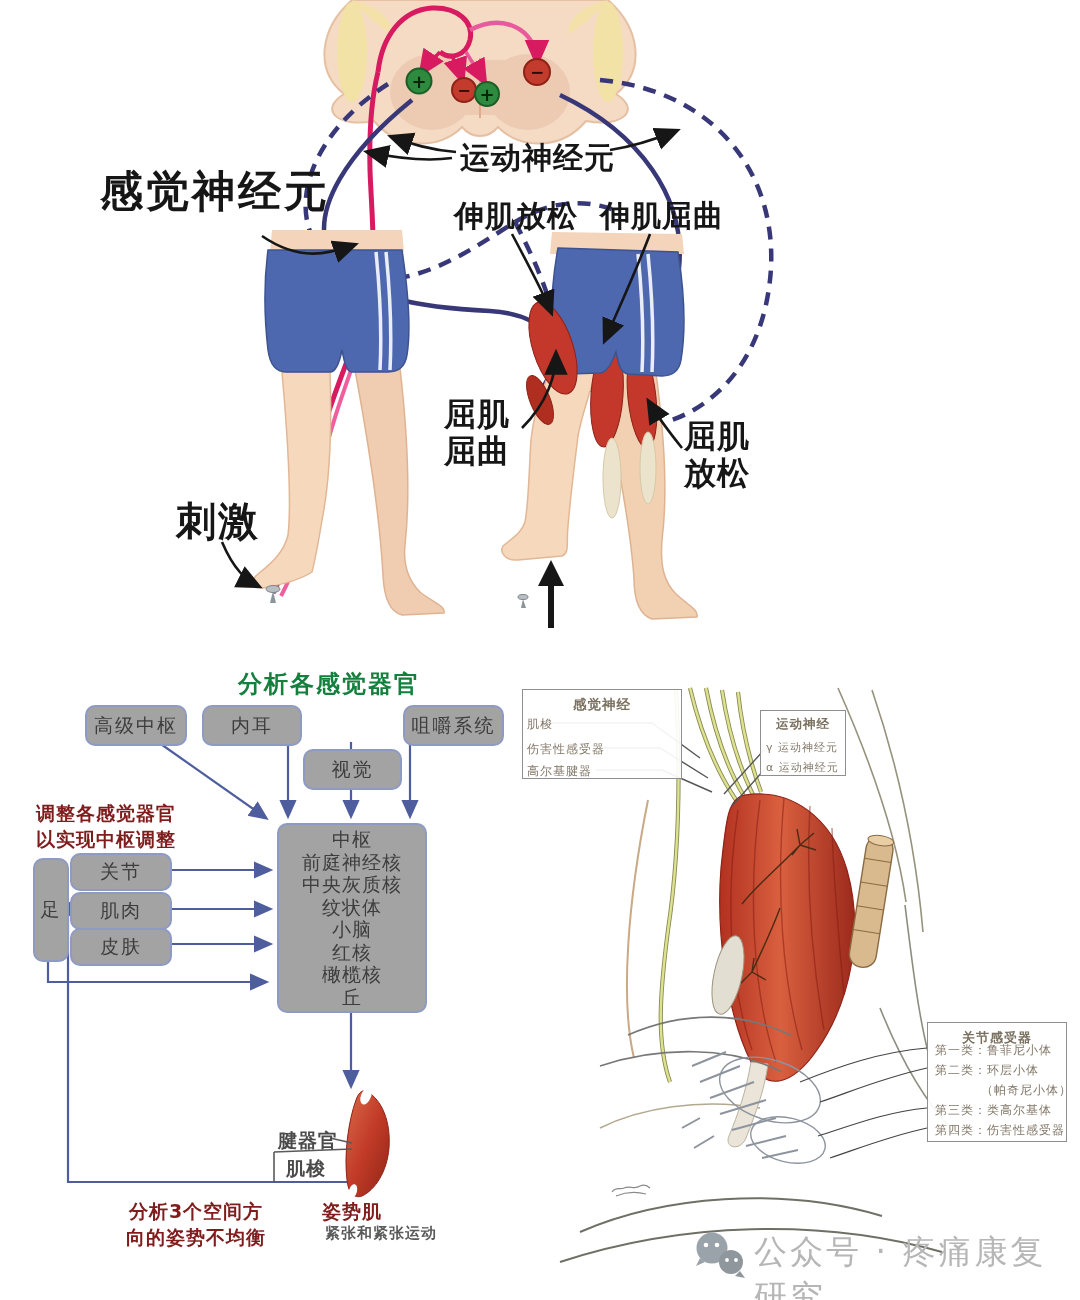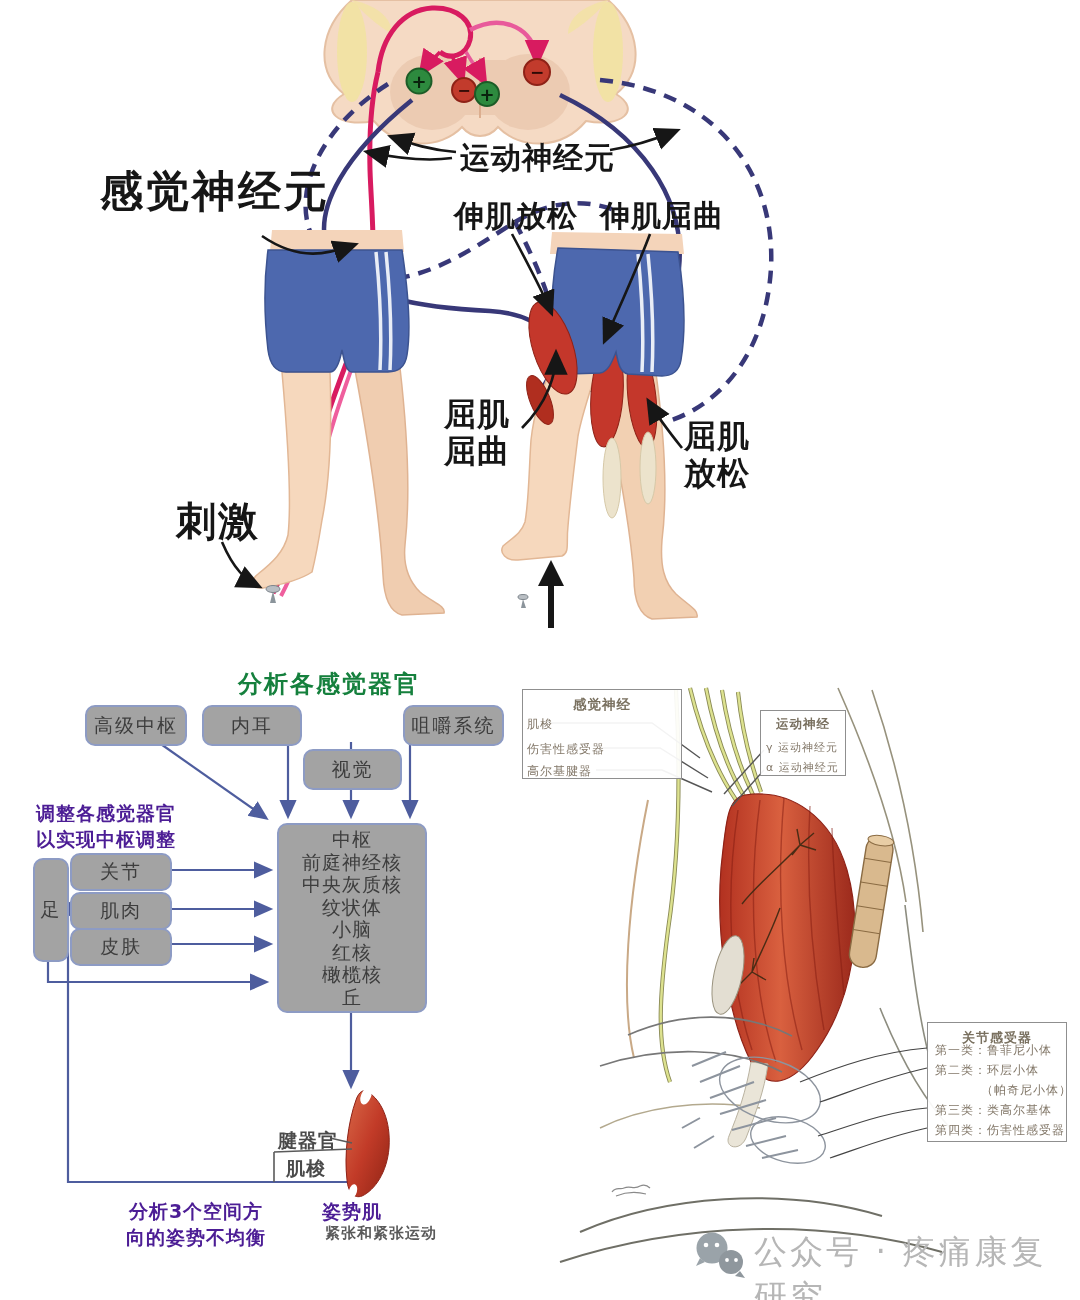--- a/index.html
+++ b/index.html
@@ -11,21 +11,21 @@
   
   .lbl-xl{font-size:43px;font-weight:700;letter-spacing:3px;}
   .lbl-lg{font-size:40px;font-weight:700;letter-spacing:2px;}
   .lbl-md{font-size:30px;font-weight:700;letter-spacing:1px;}
   .lbl-2l{font-size:32px;font-weight:700;line-height:37px;letter-spacing:1px;}
   
   .fc-title{font-size:24px;font-weight:700;color:#15803d;letter-spacing:2px;}
   .fbox{position:absolute;border:2px solid #8d9bc4;border:2px solid #8d9bc4;border-radius:10px;
         background:#a3a3a3;display:flex;align-items:center;justify-content:center;
         font-size:19px;color:#3d3d3d;letter-spacing:2px;}
-  .fc-note{font-size:19px;font-weight:700;color:#4c1d95;line-height:26px;letter-spacing:1px;}
+  .fc-note{font-size:19px;font-weight:700;color:#7f1d1d;line-height:26px;letter-spacing:1px;}
   .fc-center{line-height:22.5px;text-align:center;letter-spacing:1px;}
   .fc-small{font-size:19px;color:#4a4a4a;font-weight:600;letter-spacing:1px;}
   .fc-sub{font-size:15px;color:#5a5a5a;font-weight:700;letter-spacing:1px;margin-left:27px;}
   
   .rbox{position:absolute;border:1.5px solid #8f8f8f;background:rgba(255,255,255,.93);color:#79705f;}
   .rbox .title{text-align:center;font-weight:700;letter-spacing:1px;}
   .ritem{position:absolute;color:#827768;letter-spacing:1px;}
   
   .wm{position:absolute;color:#b6b6b6;font-size:33px;letter-spacing:3px;font-weight:400;}
 </style>

